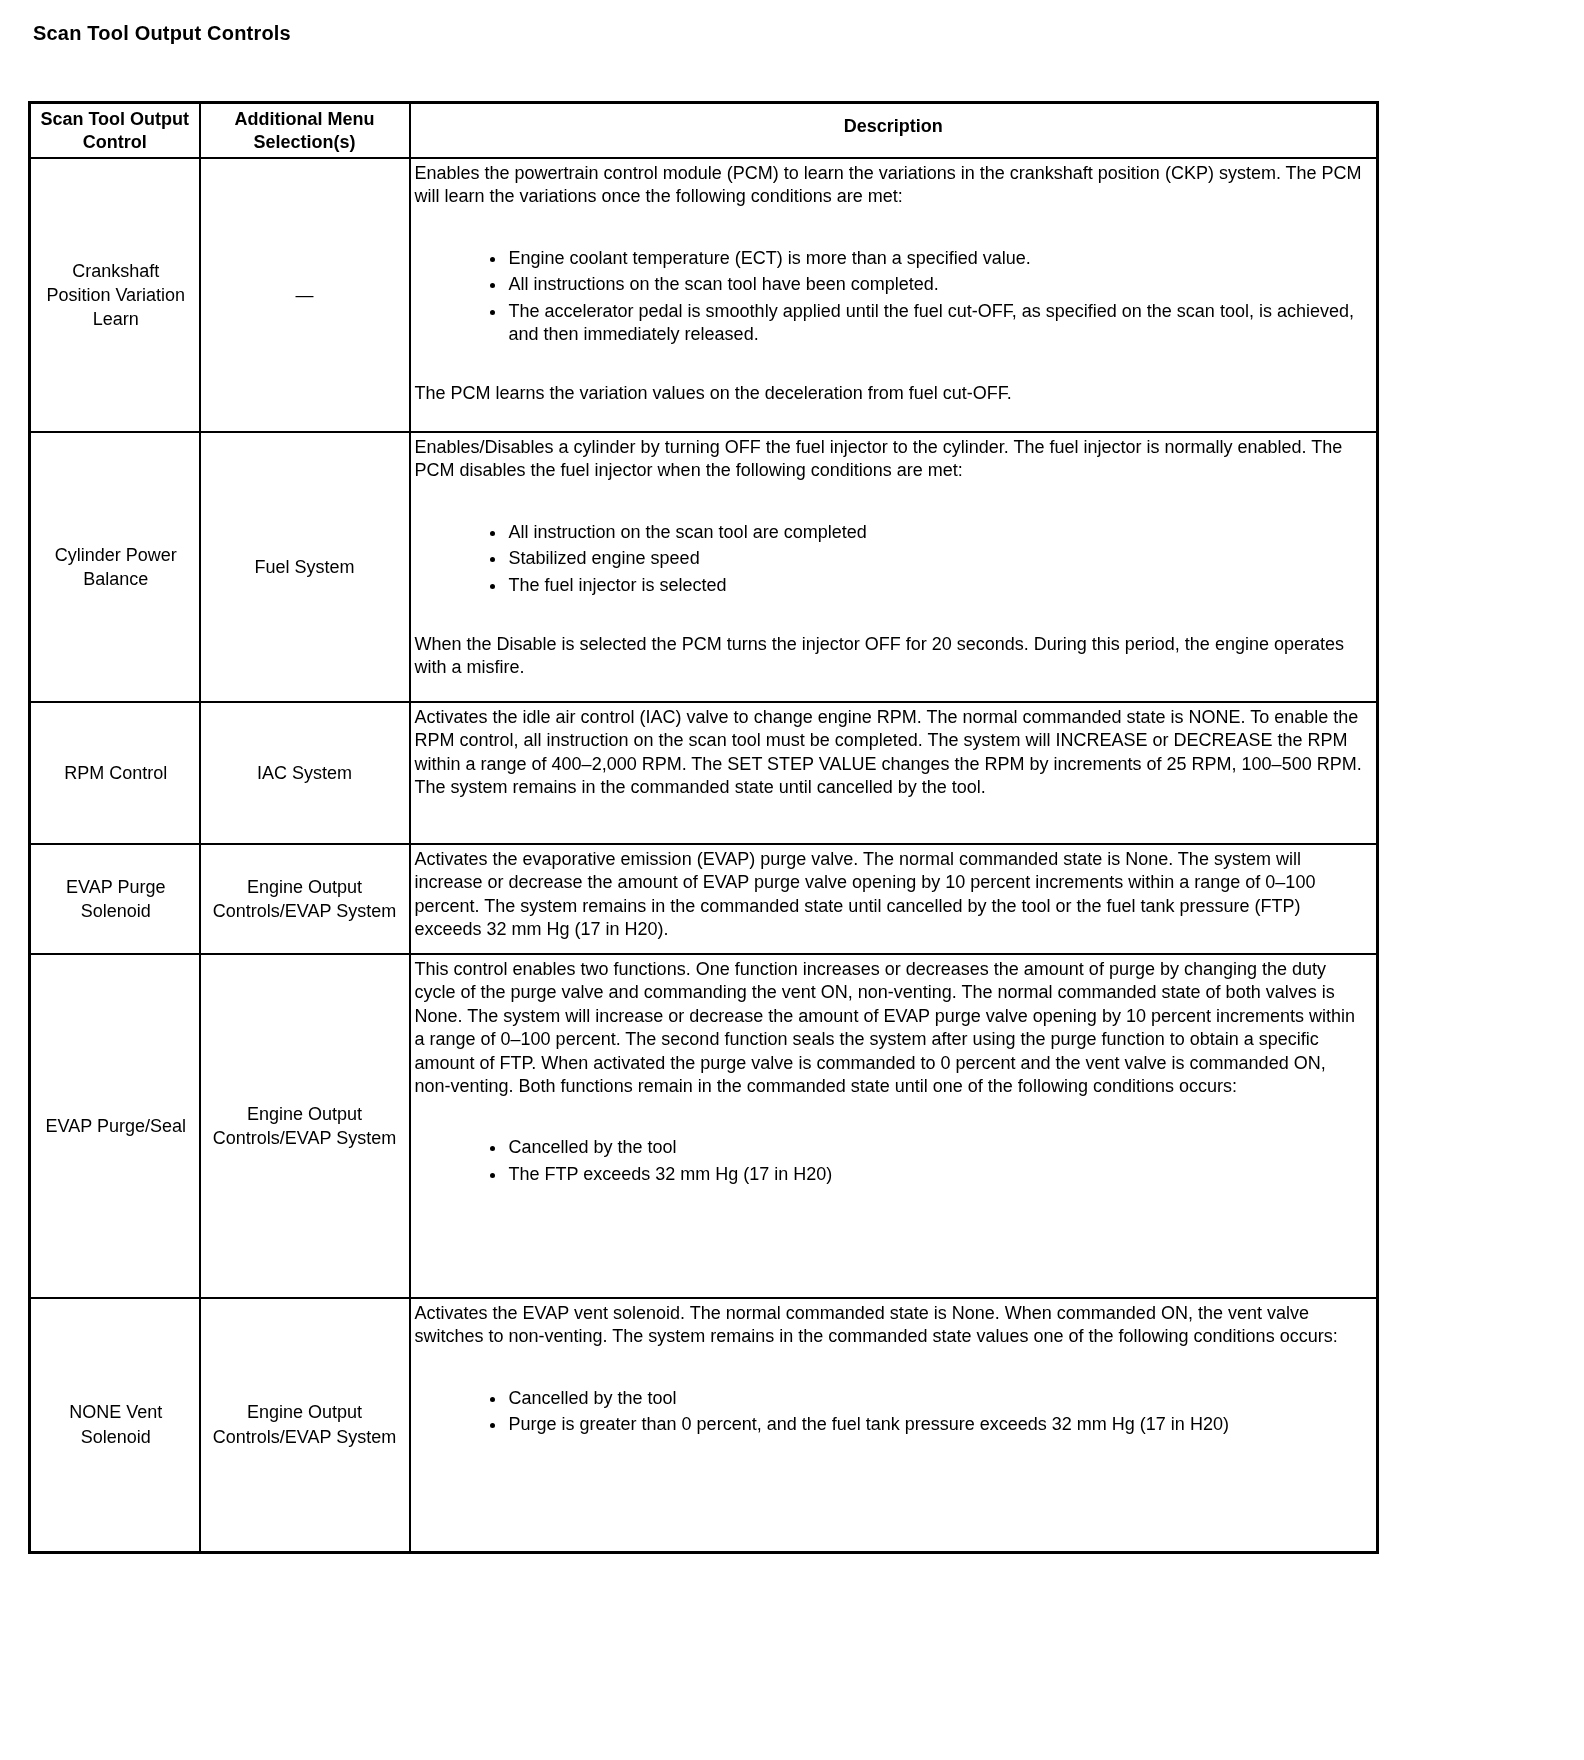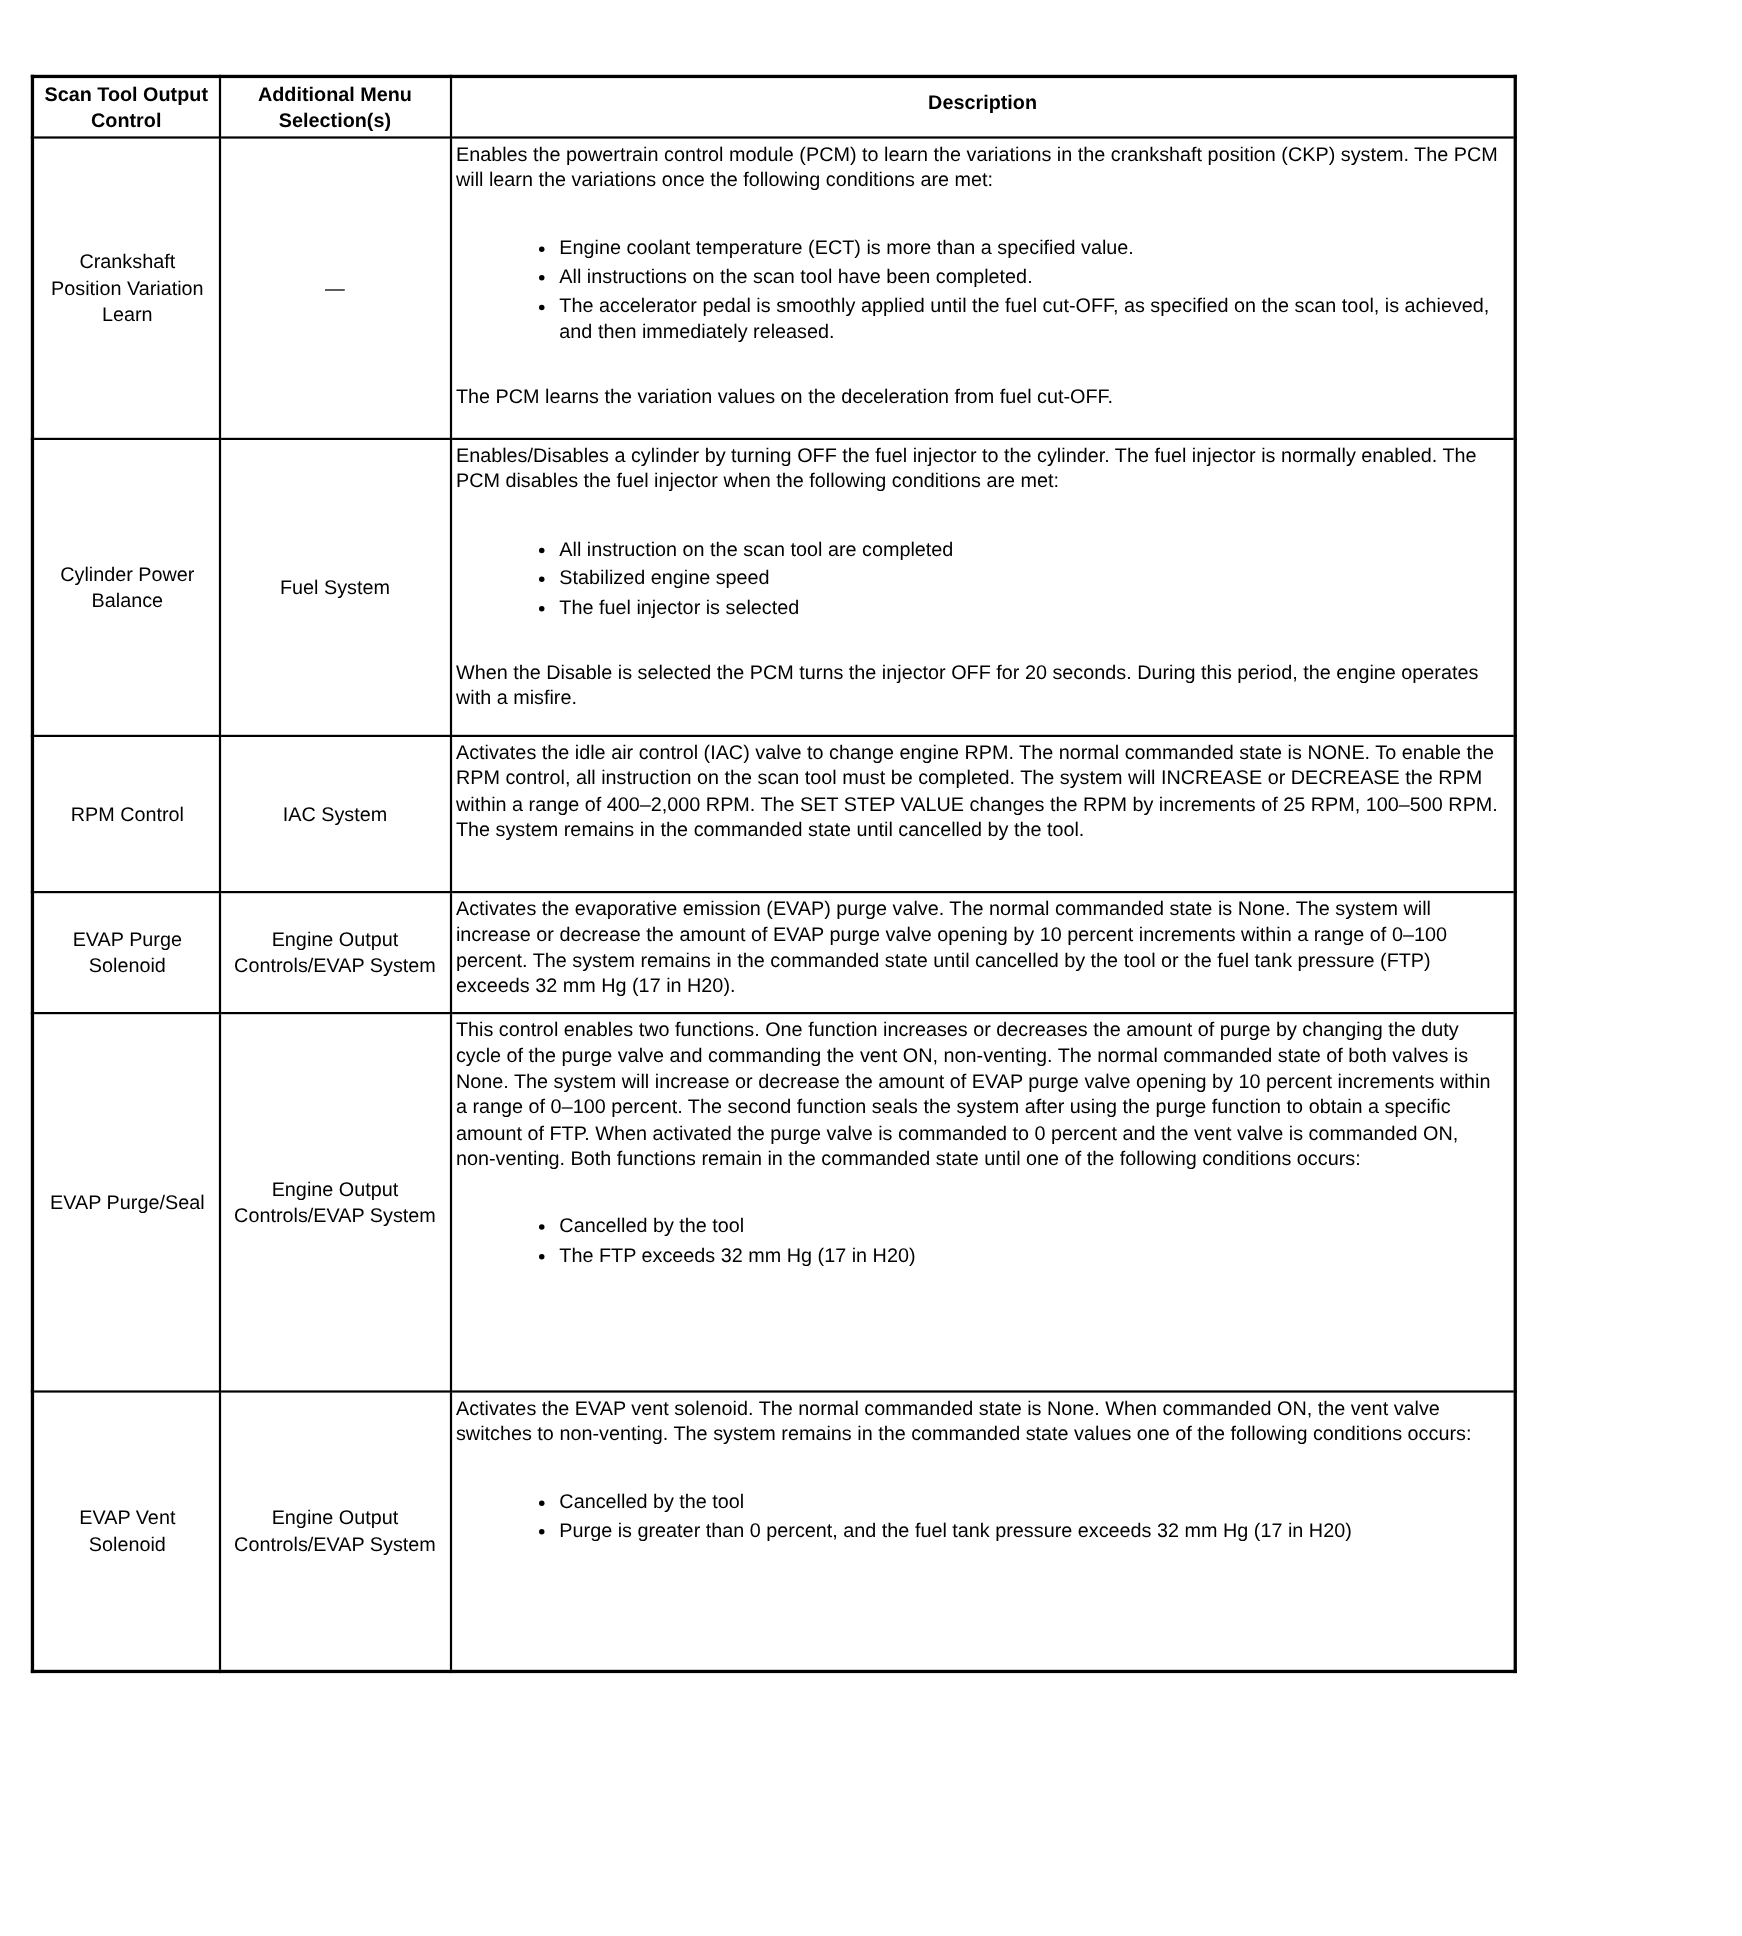--- a/index.html
+++ b/index.html
@@ -64,20 +64,21 @@
     padding-left: 92px;
     list-style-type: disc;
   }
   .desc li { margin: 0 0 3px 0; padding-left: 2px; }
 </style>
 </head>
 <body>
 
 <div class="page">
 
+  <div class="title">Scan Tool Output Controls</div>
 
   <table class="scan">
     <colgroup>
       <col class="col1">
         <col class="col2">
         <col class="col3">
     </colgroup>
     <thead>
       <tr style="height:51px;">
         <th class="h1">Scan Tool Output Control</th>
@@ -137,21 +138,21 @@
         <td class="c3 desc">
           <p>This control enables two functions. One function increases or decreases the amount of purge by changing the duty cycle of the purge valve and commanding the vent ON, non-venting. The normal commanded state of both valves is None. The system will increase or decrease the amount of EVAP purge valve opening by 10 percent increments within a range of 0–100 percent. The second function seals the system after using the purge function to obtain a specific amount of FTP. When activated the purge valve is commanded to 0 percent and the vent valve is commanded ON, non-venting. Both functions remain in the commanded state until one of the following conditions occurs:</p>
           <ul>
             <li>Cancelled by the tool</li>
             <li>The FTP exceeds 32 mm Hg (17 in H20)</li>
           </ul>
         </td>
       </tr>
 
       <tr style="height:254px;">
-        <td class="c1">EVAP Vent Solenoid</td>
+        <td class="c1">NONE Vent Solenoid</td>
         <td class="c2">Engine Output Controls/EVAP System</td>
         <td class="c3 desc">
           <p>Activates the EVAP vent solenoid. The normal commanded state is None. When commanded ON, the vent valve switches to non-venting. The system remains in the commanded state values one of the following conditions occurs:</p>
           <ul>
             <li>Cancelled by the tool</li>
             <li>Purge is greater than 0 percent, and the fuel tank pressure exceeds 32 mm Hg (17 in H20)</li>
           </ul>
         </td>
       </tr>
 

